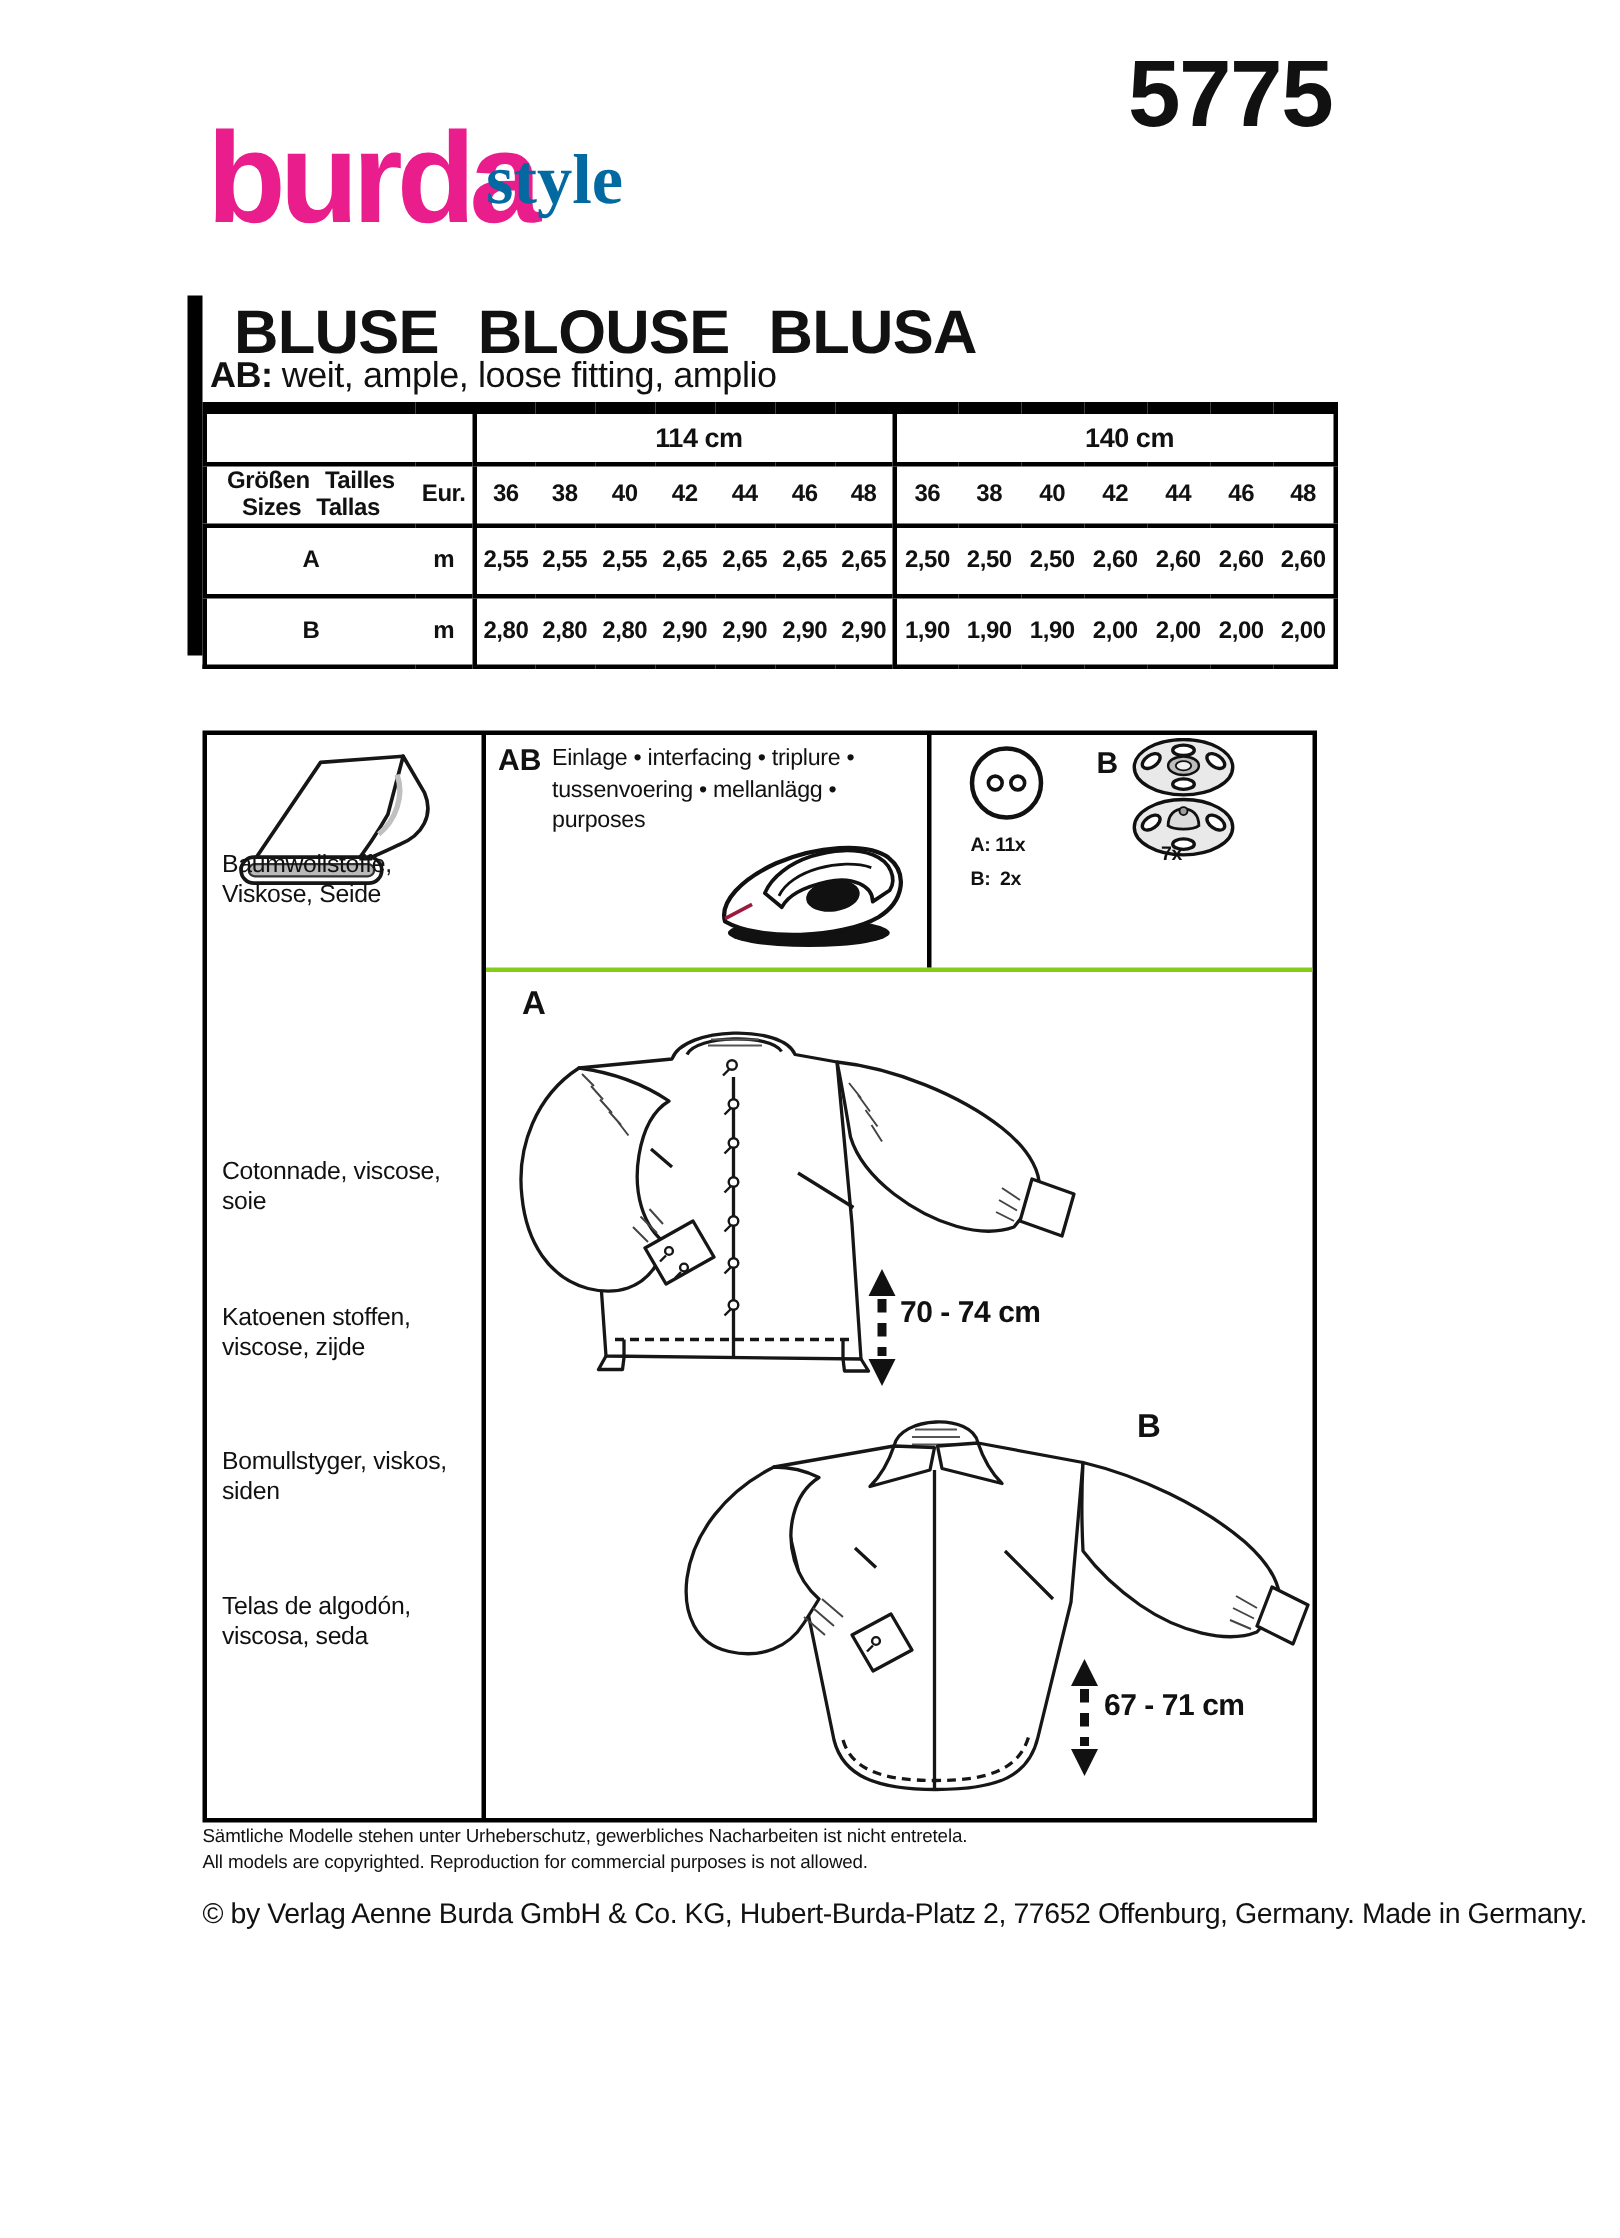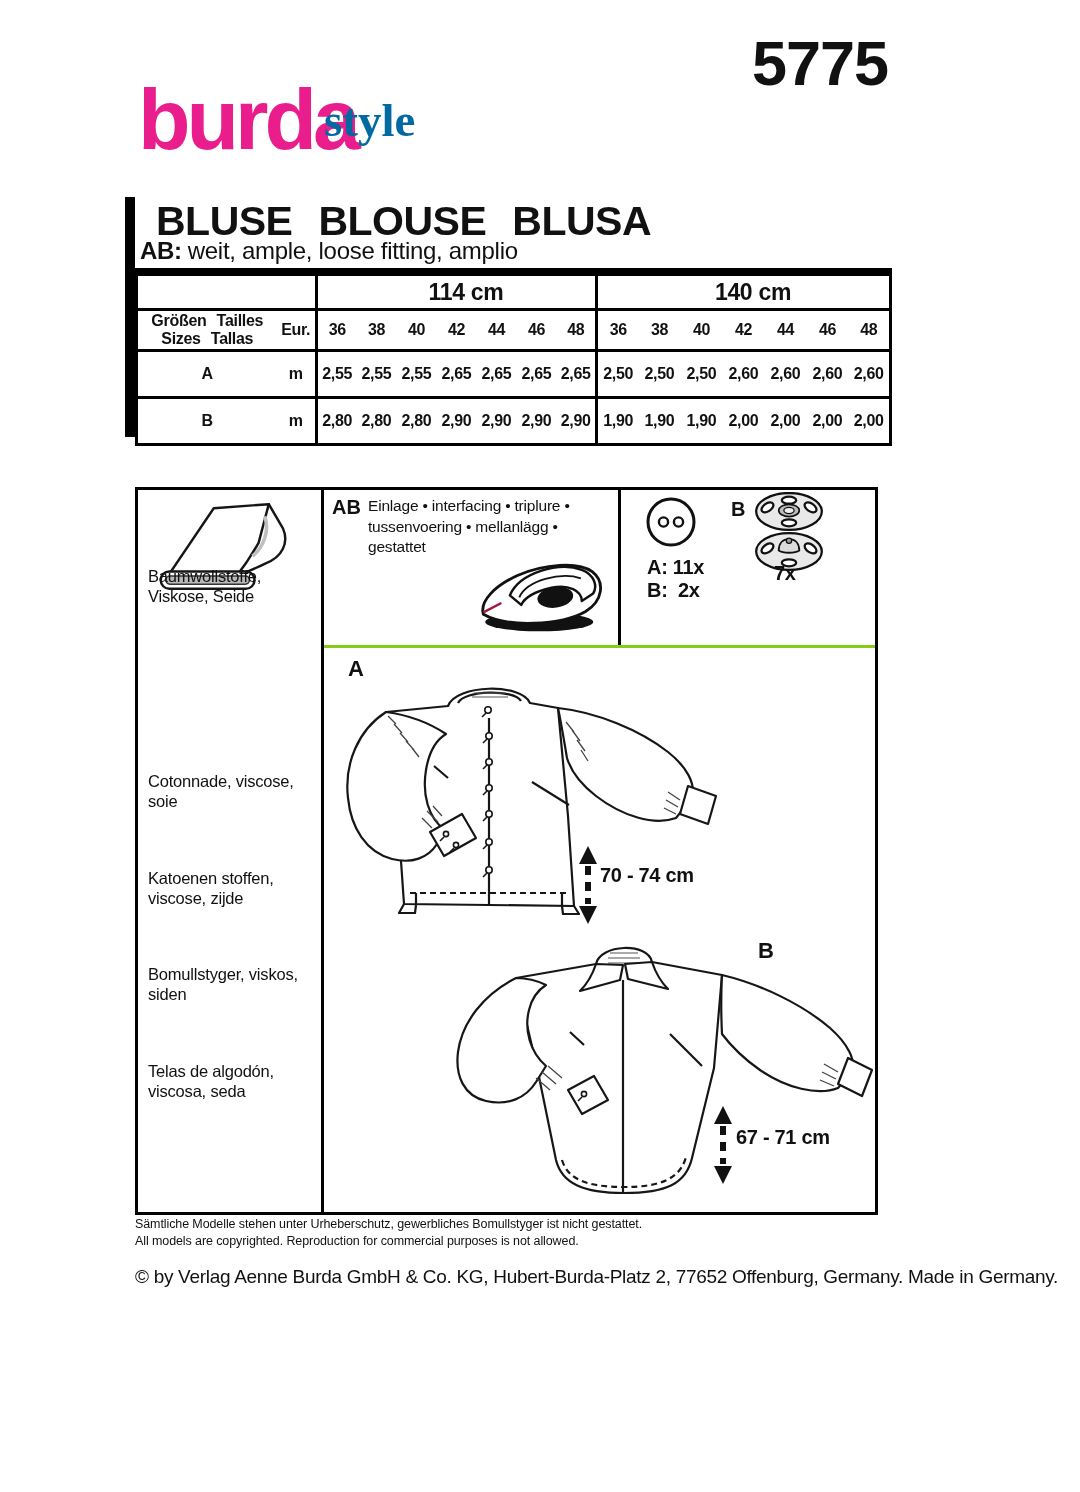--- a/index.html
+++ b/index.html
@@ -17,41 +17,41 @@
   .title-row{left:156px;top:198px;font-size:41px;font-weight:bold;letter-spacing:-0.5px;white-space:nowrap;}
   .title-row span{margin-right:26px;}
   .fit-line{left:140px;top:237px;font-size:24px;letter-spacing:-0.3px;white-space:nowrap;}
   .fit-line b{margin-right:6px;}
 
   
   table.yardage{position:absolute;left:135px;top:268px;border-collapse:collapse;table-layout:fixed;
         border:3px solid #000;border-top:8px solid #000;}
   table.yardage td{padding:0;font-weight:bold;text-align:center;vertical-align:middle;
         font-size:16px;letter-spacing:-0.3px;}
-  tr.r1 td{height:32px;font-size:23px;padding-left:19px;}
+  tr.r1 td{height:32px;font-size:18px;padding-left:19px;}
   tr.r2 td{height:38px;}
   tr.r3 td,tr.r4 td{height:44px;border-top:3px solid #000;}
   tr.r2 td{border-top:3px solid #000;}
   td.lbl{text-align:left;padding-left:8px;}
   td.lbl2{text-align:left;padding-left:8px;font-size:15.5px;line-height:1.15;word-spacing:6px;}
   td.unit{text-align:right;padding-right:5px;border-right:3px solid #000;border-left:3px solid #000;}
   td.nolft{border-left:none;}
   td.gdiv{border-right:3px solid #000;}
   td.merged{border-right:3px solid #000;}
 
   
   .panel{left:135px;top:487px;width:737px;height:722px;border:3px solid #000;}
   .panel-left{position:absolute;left:0;top:0;width:183px;height:100%;border-right:3px solid #000;}
   .mat-text{position:absolute;left:10px;width:170px;font-size:16.5px;letter-spacing:-0.2px;line-height:1.22;}
   .notions{position:absolute;left:186px;top:0;width:551px;height:155px;border-bottom:3px solid #84cc16;}
   .notions-c1{position:absolute;left:0;top:0;width:294px;height:100%;border-right:3px solid #000;}
   .notions-c2{position:absolute;left:297px;top:0;right:0;height:100%;}
   .ab-key{left:8px;top:6px;font-size:20px;font-weight:bold;}
   .interfacing{left:44px;top:6px;width:250px;font-size:15.5px;letter-spacing:-0.2px;line-height:1.33;}
-  .counts{white-space:pre;font-size:20px;font-weight:bold;line-height:1.15;letter-spacing:-0.3px;}
+  .counts{white-space:pre;font-size:13px;font-weight:bold;line-height:1.15;letter-spacing:-0.3px;}
   .snap-key{font-size:20px;font-weight:bold;}
   .drawing-area{position:absolute;left:186px;top:158px;width:551px;height:561px;}
   .view-label{font-size:22px;font-weight:bold;}
   .len-label{font-size:20px;font-weight:bold;letter-spacing:-0.3px;white-space:nowrap;}
 
   
   .foot-small{left:135px;font-size:12.5px;letter-spacing:-0.1px;}
   .foot-big{left:135px;top:1266px;font-size:19px;letter-spacing:-0.3px;}
 
   svg{display:block;}
@@ -164,21 +164,21 @@
       <div class="mat-text abs" style="top:474px;">Bomullstyger, viskos, siden</div>
       <div class="mat-text abs" style="top:571px;">Telas de algodón, viscosa, seda</div>
     </div>
 
     <div class="notions">
       <div class="notions-c1">
         <div class="abs ab-key">AB</div>
         <div class="abs interfacing">
           <div>Einlage • interfacing • triplure •</div>
           <div>tussenvoering • mellanlägg •</div>
-          <div>gestattet</div>
+          <div>purposes</div>
         </div>
         <svg class="abs" style="left:148px;top:56px;" width="142" height="95" viewBox="0 0 150 100">
           <ellipse cx="71" cy="80" rx="57" ry="10" fill="#111"></ellipse>
           <path d="M 12,72 C 8,58 24,42 48,31 C 76,19 112,16 127,27 C 141,38 138,58 120,69 C 94,84 36,86 12,72 Z" fill="#fff" stroke="#111" stroke-width="3" stroke-linejoin="round"></path>
           <path d="M 40,52 C 50,28 92,16 116,25 C 129,30 133,42 128,50 L 116,58 C 116,47 102,40 84,44 C 66,48 56,54 52,62 Z" fill="#fff" stroke="#111" stroke-width="2.6" stroke-linejoin="round"></path>
           <path d="M 50,54 C 58,36 94,27 115,34" fill="none" stroke="#111" stroke-width="2"></path>
           <ellipse cx="88" cy="54" rx="19" ry="11" fill="#111" transform="rotate(-8 88 54)"></ellipse>
           <path d="M 12,70 L 31,60" stroke="#9b1b3c" stroke-width="2.6" fill="none"></path>
         </svg>
       </div>
@@ -322,17 +322,17 @@
         </g>
       </svg>
 
       <div class="abs view-label" style="left:24px;top:8px;">A</div>
       <div class="abs view-label" style="left:434px;top:290px;">B</div>
       <div class="abs len-label" style="left:276px;top:216px;">70 - 74 cm</div>
       <div class="abs len-label" style="left:412px;top:478px;">67 - 71 cm</div>
     </div>
   </div>
 
-  <div class="abs foot-small" style="top:1217px;">Sämtliche Modelle stehen unter Urheberschutz, gewerbliches Bomullstyger ist nicht gestattet.</div>
+  <div class="abs foot-small" style="top:1217px;">Sämtliche Modelle stehen unter Urheberschutz, gewerbliches Nacharbeiten ist nicht entretela.</div>
   <div class="abs foot-small" style="top:1234px;">All models are copyrighted. Reproduction for commercial purposes is not allowed.</div>
   <div class="abs foot-big">© by Verlag Aenne Burda GmbH &amp; Co. KG, Hubert-Burda-Platz 2, 77652 Offenburg, Germany. Made in Germany.</div>
 
 </div>
 
 </body></html>

